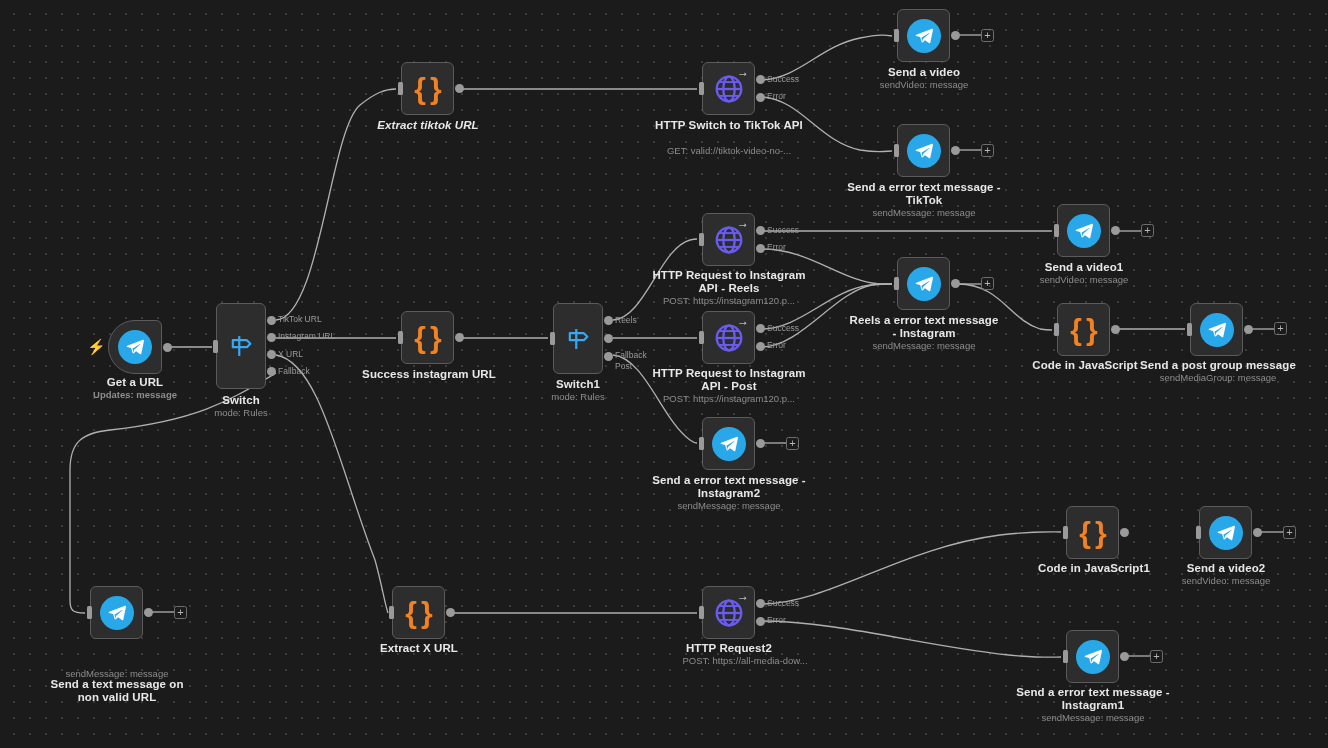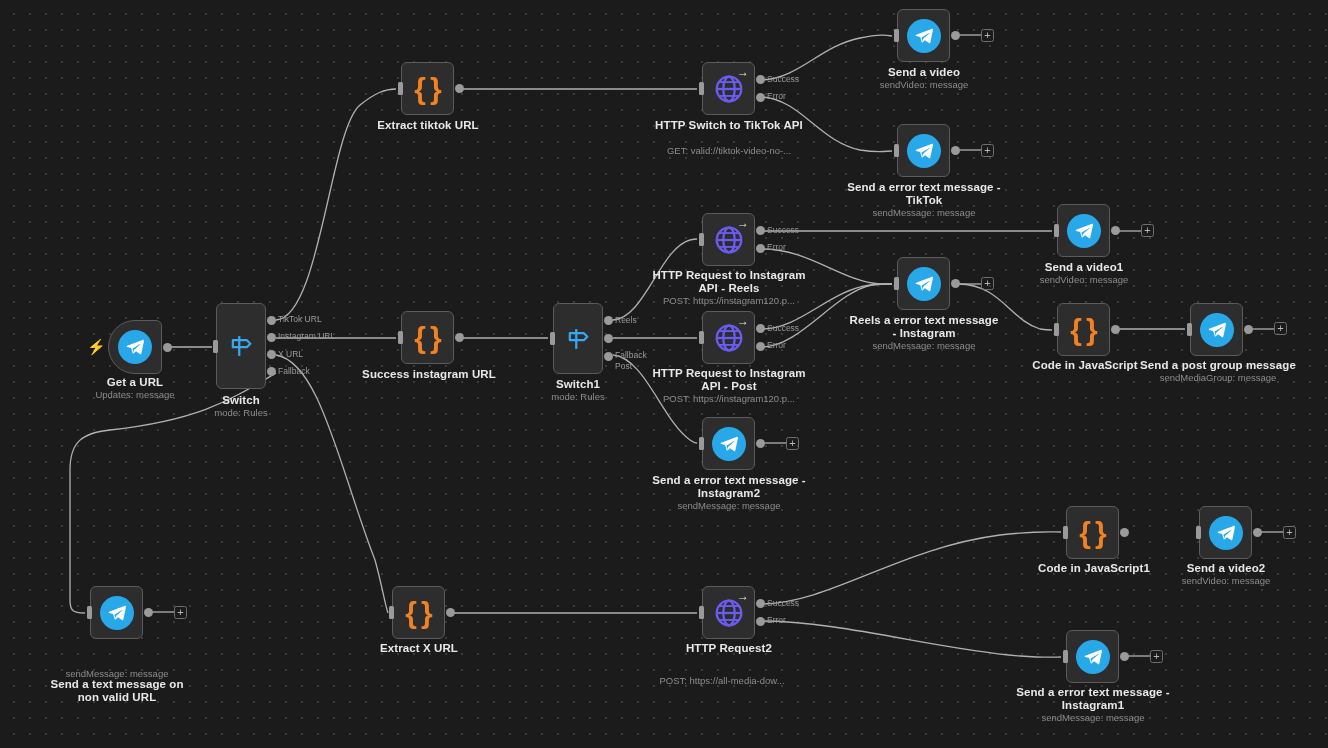--- a/index.html
+++ b/index.html
@@ -168,21 +168,21 @@
       <div class="box trigger" style="left: 108px; top: 320px; width: 54px; height: 54px;">
         <div class="icon-telegram">
           <svg width="20" height="20" viewBox="0 0 24 24" aria-hidden="true">
             <path fill="#ffffff" d="M21.6 3.3 2.6 10.6c-1 .4-1 1 .1 1.3l4.6 1.4 1.8 5.5c.2.6.1.9.8.9.5 0 .7-.2 1-.5l2.3-2.2 4.7 3.5c.9.5 1.5.2 1.7-.8l3.1-14.6c.3-1.2-.5-1.8-1.1-1.8zM8.9 14.2 18 8.5c.4-.3.8-.1.5.2l-7.8 7-.3 3.1-1.5-4.6z"></path>
           </svg>
         </div>
       </div>
       <span class="bolt" style="left: 87px; top: 339px;">⚡</span>
       <div class="port-out" style="left: 163px; top: 342.5px;"></div>
       <div class="label" style="left: 58px; top: 376px; width: 154px;">Get a URL</div>
-      <div class="sublabel" style="left: 58px; width: 154px; top: 389px;">Updates: message</div>
+      <div class="sublabel" style="left: 58px; width: 154px; top: 389px; font-weight: bold;">Updates: message</div>
       <div class="box" style="left: 216px; top: 303px; width: 50px; height: 86px;">
         <div style="display: flex; align-items: center; justify-content: center;">
           <svg width="28" height="28" viewBox="0 0 24 24" aria-hidden="true">
             <path d="M5 7 h12 l3 3 -3 3 H5 z" fill="none" stroke="#39a8f0" stroke-width="1.9" stroke-linejoin="round"></path>
             <line x1="10.5" y1="3.5" x2="10.5" y2="20.5" stroke="#39a8f0" stroke-width="1.9"></line>
           </svg>
         </div>
       </div>
       <div class="port-in" style="left: 213px; top: 339.5px;"></div>
       <div class="port-out" style="left: 267px; top: 315.7px;"></div>
@@ -193,21 +193,21 @@
       <div class="port-label" style="left: 278px; top: 349.6px;">X URL</div>
       <div class="port-out" style="left: 267px; top: 367.3px;"></div>
       <div class="port-label" style="left: 278px; top: 366.8px;">Fallback</div>
       <div class="label" style="left: 164px; top: 394px; width: 154px;">Switch</div>
       <div class="sublabel" style="left: 164px; width: 154px; top: 407px;">mode: Rules</div>
       <div class="box" style="left: 401px; top: 62px; width: 53px; height: 53px;">
         <div class="icon-braces">{ }</div>
       </div>
       <div class="port-in" style="left: 398px; top: 82px;"></div>
       <div class="port-out" style="left: 455px; top: 84px;"></div>
-      <div class="label" style="left: 351px; top: 119px; width: 154px;">Extract tiktok URL</div>
+      <div class="label" style="left: 351px; top: 119px; width: 154px; font-style: italic;">Extract tiktok URL</div>
       <div class="box" style="left: 702px; top: 62px; width: 53px; height: 53px;">
         <div style="display: flex; align-items: center; justify-content: center;">
           <svg width="32" height="32" viewBox="0 0 24 24" aria-hidden="true">
             <circle cx="12" cy="12" r="9.2" fill="none" stroke="#6b5cf0" stroke-width="1.7"></circle>
             <ellipse cx="12" cy="12" rx="4.3" ry="9.2" fill="none" stroke="#6b5cf0" stroke-width="1.7"></ellipse>
             <line x1="2.8" y1="12" x2="21.2" y2="12" stroke="#6b5cf0" stroke-width="1.7"></line>
             <line x1="4.3" y1="6.8" x2="19.7" y2="6.8" stroke="#6b5cf0" stroke-width="1.4"></line>
             <line x1="4.3" y1="17.2" x2="19.7" y2="17.2" stroke="#6b5cf0" stroke-width="1.4"></line>
           </svg>
         </div>
@@ -381,21 +381,21 @@
           </svg>
         </div>
         <span class="retry-arrow">→</span>
       </div>
       <div class="port-in" style="left: 699px; top: 606px;"></div>
       <div class="port-out" style="left: 756px; top: 599.167px;"></div>
       <div class="port-label" style="left: 767px; top: 598.667px;">Success</div>
       <div class="port-out" style="left: 756px; top: 616.833px;"></div>
       <div class="port-label" style="left: 767px; top: 616.333px;">Error</div>
       <div class="label" style="left: 651px; top: 642px; width: 156px;">HTTP Request2</div>
-      <div class="sublabel" style="left: 644px; width: 156px; top: 655px; margin-top: 20px;">POST: https://all-media-dow...</div>
+      <div class="sublabel" style="left: 667px; width: 156px; top: 655px;">POST: https://all-media-dow...</div>
       <div class="box" style="left: 1066px; top: 506px; width: 53px; height: 53px;">
         <div class="icon-braces">{ }</div>
       </div>
       <div class="port-in" style="left: 1063px; top: 526px;"></div>
       <div class="port-out" style="left: 1120px; top: 528px;"></div>
       <div class="label" style="left: 1016px; top: 562px; width: 156px;">Code in JavaScript1</div>
       <div class="box" style="left: 1199px; top: 506px; width: 53px; height: 53px;">
         <div class="icon-telegram">
           <svg width="20" height="20" viewBox="0 0 24 24" aria-hidden="true">
             <path fill="#ffffff" d="M21.6 3.3 2.6 10.6c-1 .4-1 1 .1 1.3l4.6 1.4 1.8 5.5c.2.6.1.9.8.9.5 0 .7-.2 1-.5l2.3-2.2 4.7 3.5c.9.5 1.5.2 1.7-.8l3.1-14.6c.3-1.2-.5-1.8-1.1-1.8zM8.9 14.2 18 8.5c.4-.3.8-.1.5.2l-7.8 7-.3 3.1-1.5-4.6z"></path>

